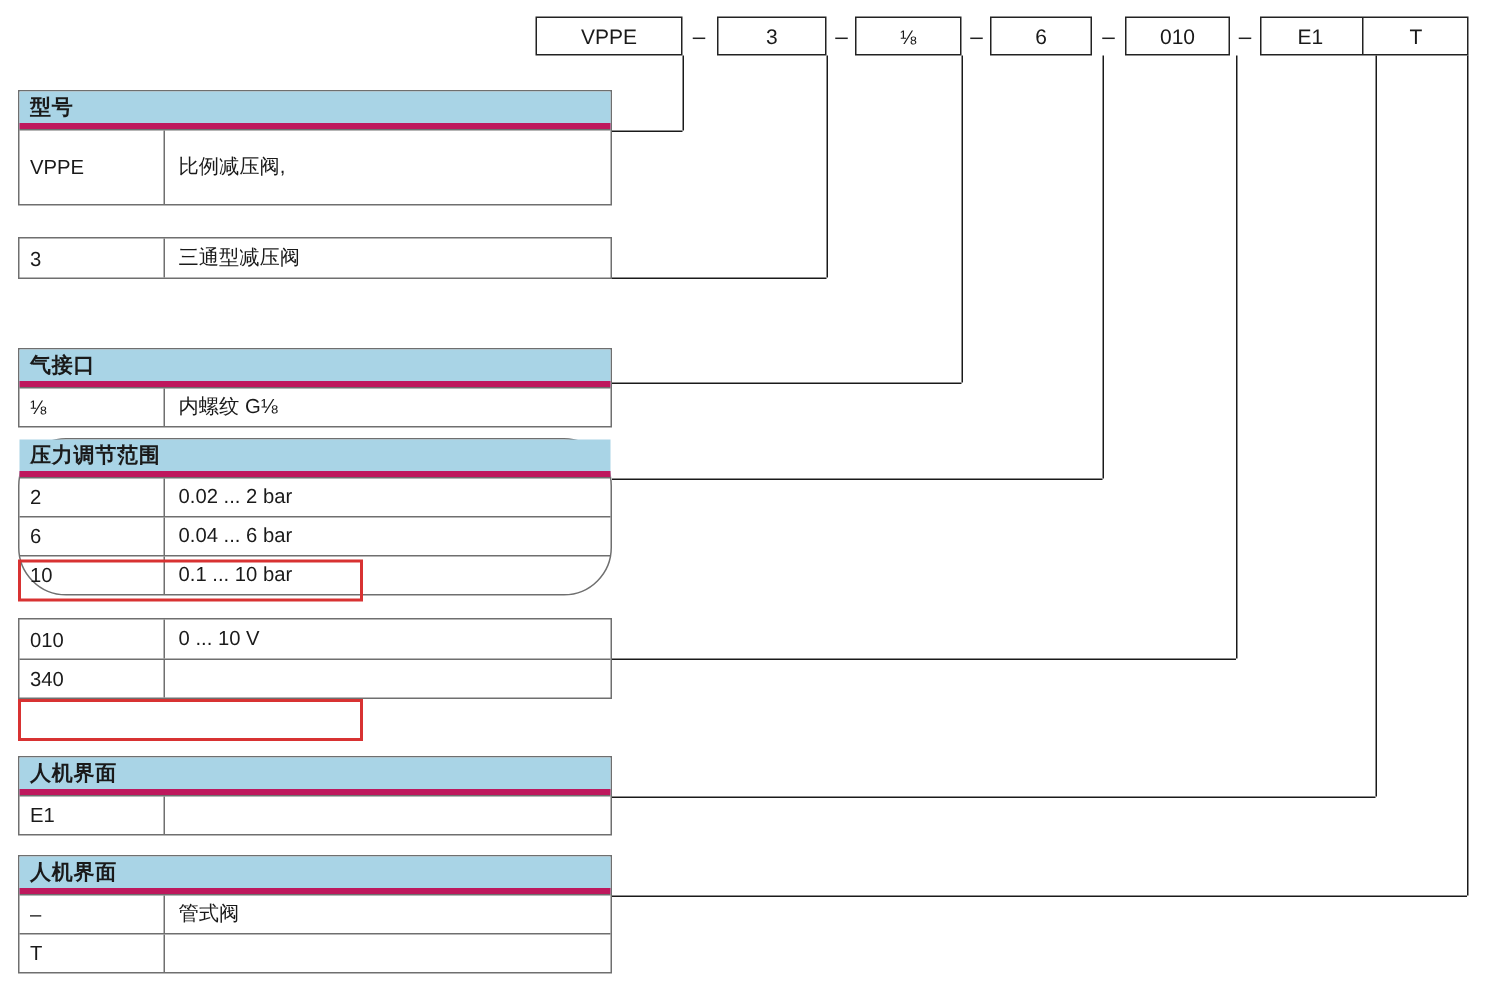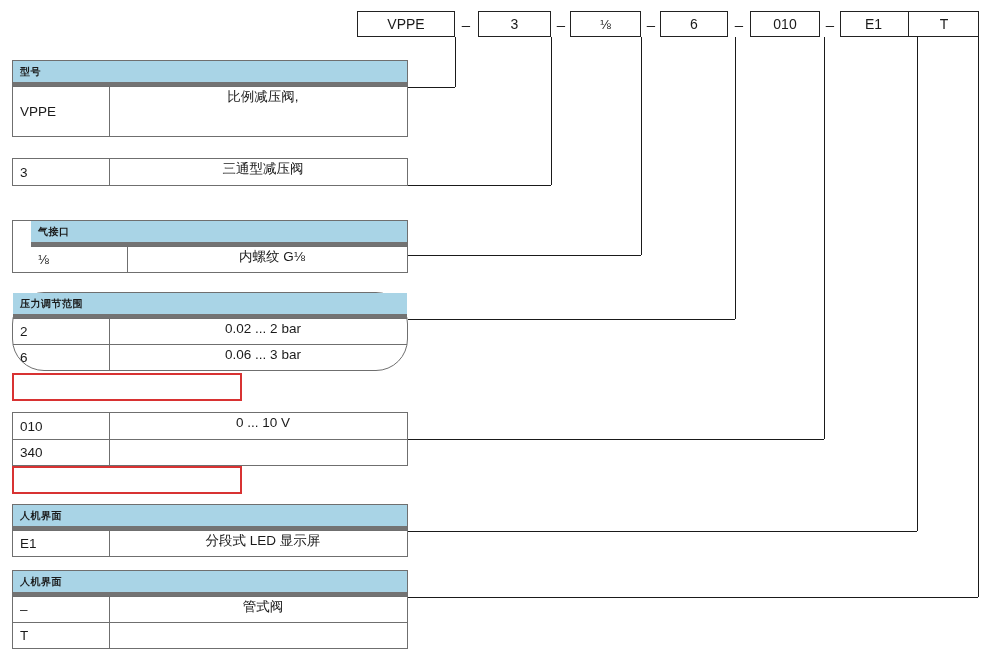--- a/index.html
+++ b/index.html
@@ -38,43 +38,43 @@
   .tbl{
     position:absolute;left:12px;width:396px;
     border:1px solid #6f6f6f;
     box-sizing:border-box;background:#fff;
   }
   .tbl-head{
     background:#a9d4e6;
     height:25px;
     display:flex;align-items:center;
     padding-left:7px;
-    font-weight:bold;font-size:10px;
+    font-weight:bold;font-size:14px;
     letter-spacing:.5px;
-    border-bottom:4px solid #737373;
+    border-bottom:4px solid #be185d;
     box-sizing:border-box;
     font-family:"DejaVu Sans","Liberation Sans",sans-serif;
   }
   .tbl-row{
     display:flex;align-items:stretch;
     border-top:1px solid #6f6f6f;
     box-sizing:border-box;
     min-height:26px;
   }
   .tbl-row:first-of-type{border-top:none;}
   .cell-code{
     width:97px;flex:0 0 97px;
     border-right:1px solid #6f6f6f;
     display:flex;align-items:center;
     padding-left:7px;box-sizing:border-box;
     font-size:13.5px;
   }
   .cell-desc{
     flex:1 1 auto;
-    display:flex;flex-direction:row;justify-content:center;
+    display:flex;flex-direction:column;justify-content:center;
     padding-left:9px;box-sizing:border-box;
     font-size:13.5px;
   }
   .cell-desc span{display:block;line-height:1.5;}
   .tall{min-height:50px;}
 
   
   .hl{
     position:absolute;border:2.5px solid #d83232;
     box-sizing:border-box;pointer-events:none;
@@ -140,21 +140,21 @@
       </div>
     </div>
     <div class="tbl" style="top: 158px;">
       <div class="tbl-row">
         <div class="cell-code">3</div>
         <div class="cell-desc">
           <span>三通型减压阀</span>
         </div>
       </div>
     </div>
-    <div class="tbl" style="top: 220px; padding-left: 18px;">
+    <div class="tbl" style="top: 232px;">
       <div class="tbl-head">气接口</div>
       <div class="tbl-row">
         <div class="cell-code">
           <span class="frac">⅛</span>
         </div>
         <div class="cell-desc">
           <span>内螺纹 G⅛</span>
         </div>
       </div>
     </div>
@@ -162,42 +162,45 @@
       <div class="tbl-head">压力调节范围</div>
       <div class="tbl-row">
         <div class="cell-code">2</div>
         <div class="cell-desc">
           <span>0.02 ... 2 bar</span>
         </div>
       </div>
       <div class="tbl-row">
         <div class="cell-code">6</div>
         <div class="cell-desc">
-          <span>0.06 ... 3 bar</span>
+          <span>0.04 ... 6 bar</span>
+        </div>
+      </div>
+      <div class="tbl-row">
+        <div class="cell-code">10</div>
+        <div class="cell-desc">
+          <span>0.1 ... 10 bar</span>
         </div>
       </div>
     </div>
     <div class="tbl" style="top: 412px;">
       <div class="tbl-row">
         <div class="cell-code">010</div>
         <div class="cell-desc">
           <span>0 ... 10 V</span>
         </div>
       </div>
       <div class="tbl-row">
         <div class="cell-code">340</div>
       </div>
     </div>
     <div class="tbl" style="top: 504px;">
       <div class="tbl-head">人机界面</div>
       <div class="tbl-row">
         <div class="cell-code">E1</div>
-        <div class="cell-desc">
-          <span>分段式 LED 显示屏</span>
-        </div>
       </div>
     </div>
     <div class="tbl" style="top: 570px;">
       <div class="tbl-head">人机界面</div>
       <div class="tbl-row">
         <div class="cell-code">–</div>
         <div class="cell-desc">
           <span>管式阀</span>
         </div>
       </div>

